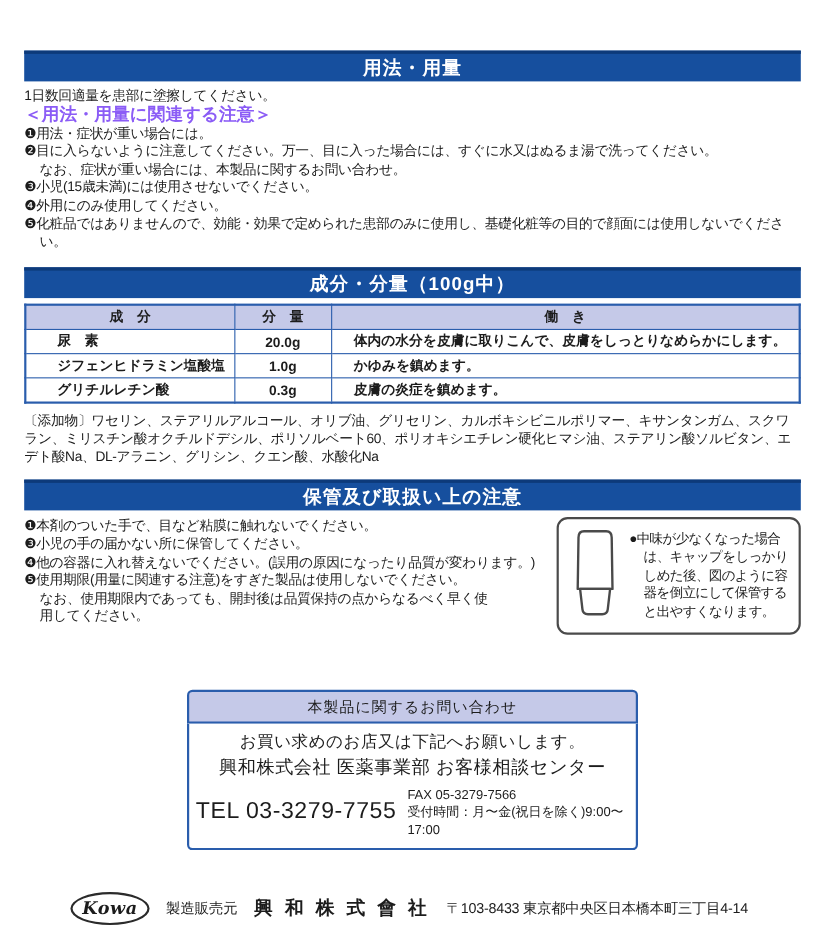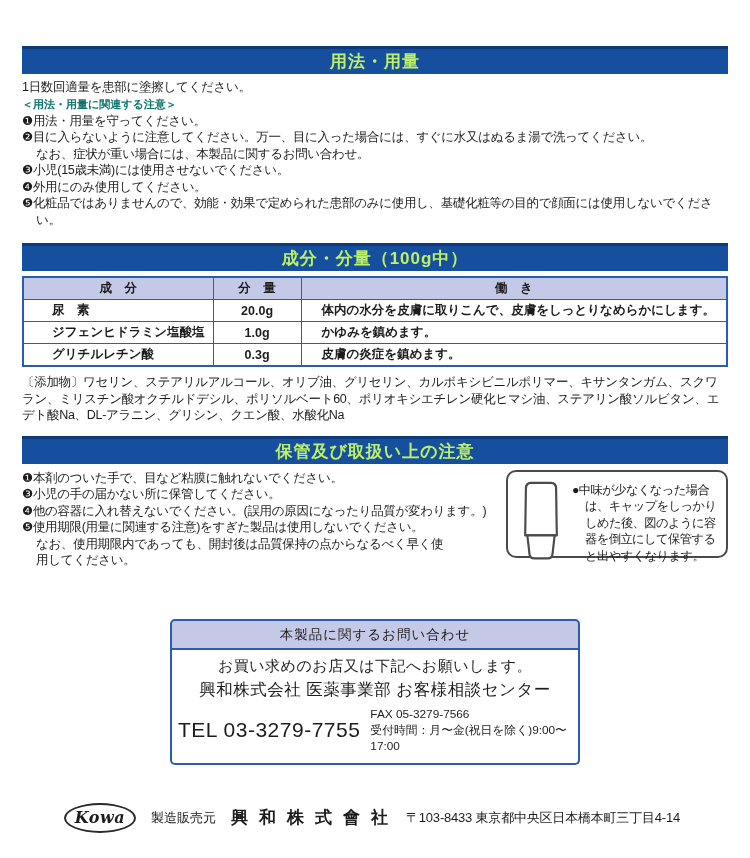--- a/index.html
+++ b/index.html
@@ -16,31 +16,31 @@
     background: #ffffff;
     overflow: hidden;
     padding: 46px 22px 0 22px;
   }
 
   
   .section-bar {
     height: 28px;
     background: #164f9e;
     border-top: 3px solid #0d3a7a;
-    color: #bef264;
+    color: #ffffff;
     text-align: center;
     font-size: 17px;
     font-weight: bold;
     line-height: 25px;
     letter-spacing: 1px;
   }
 
   
   .txt { font-size: 12.5px; line-height: 16.5px; letter-spacing: -0.3px; }
-  .blue-note { color: #0f766e; font-weight: bold; font-size: 11px; line-height: 17px; }
+  .blue-note { color: #8b5cf6; font-weight: bold; font-size: 16px; line-height: 17px; }
 
   .list p.li {
     font-size: 12.5px; line-height: 16.5px; letter-spacing: -0.3px;
     padding-left: 14px; text-indent: -14px;
   }
   .list p.sub {
     font-size: 12.5px; line-height: 16.5px; letter-spacing: -0.3px;
     padding-left: 14px;
   }
   .num { font-size: 12.5px; }
@@ -78,21 +78,21 @@
   .storage-list { width: 468px; }
   .storage-list p.sub { max-width: 430px; }
   .tip-box {
     flex: 1;
     border: 2px solid #4a4a4a;
     border-radius: 10px;
     padding: 10px 8px 10px 10px;
     display: flex;
     gap: 8px;
     align-items: flex-start;
-    height: 88px;
+    height: 107px;
   }
   .tip-text {
     font-size: 12.3px; line-height: 16.5px; letter-spacing: -0.6px;
     padding-left: 13px; text-indent: -13px;
   }
   .tube-icon { flex: 0 0 auto; margin-top: -2px; }
 
   
   .contact { width: 410px; margin: 50px auto 0 auto; }
   .contact-header {
@@ -146,21 +146,21 @@
 
 <div class="page">
 
   <section>
     <div class="section-bar">
       <span>用法・用量</span>
     </div>
     <div class="dosage-body list">
       <p class="txt">1日数回適量を患部に塗擦してください。</p>
       <p class="blue-note">＜用法・用量に関連する注意＞</p>
-      <p class="li"><span class="num">❶</span><span>用法・用量を守ってください。</span></p>
+      <p class="li"><span class="num">❶</span><span>用法・症状が重い場合には。</span></p>
       <p class="li"><span class="num">❷</span><span>目に入らないように注意してください。万一、目に入った場合には、すぐに水又はぬるま湯で洗ってください。</span></p>
       <p class="sub">なお、症状が重い場合には、本製品に関するお問い合わせ。</p>
       <p class="li"><span class="num">❸</span><span>小児(15歳未満)には使用させないでください。</span></p>
       <p class="li"><span class="num">❹</span><span>外用にのみ使用してください。</span></p>
       <p class="li"><span class="num">❺</span><span>化粧品ではありませんので、効能・効果で定められた患部のみに使用し、基礎化粧等の目的で顔面には使用しないでください。</span></p>
     </div>
   </section>
 
   <section>
     <div class="section-bar ing-bar">

